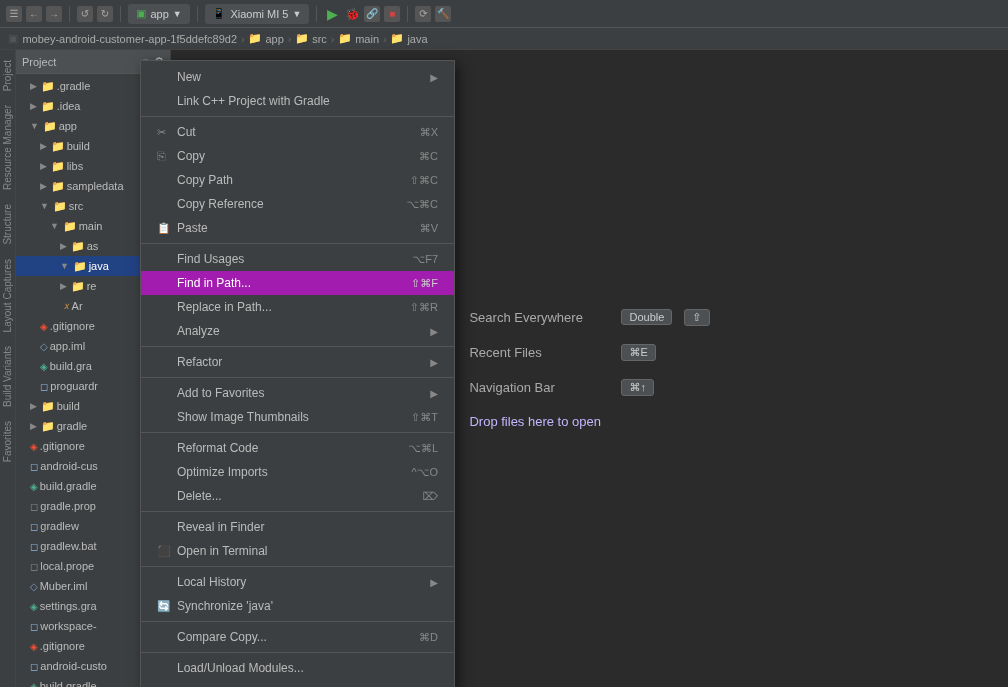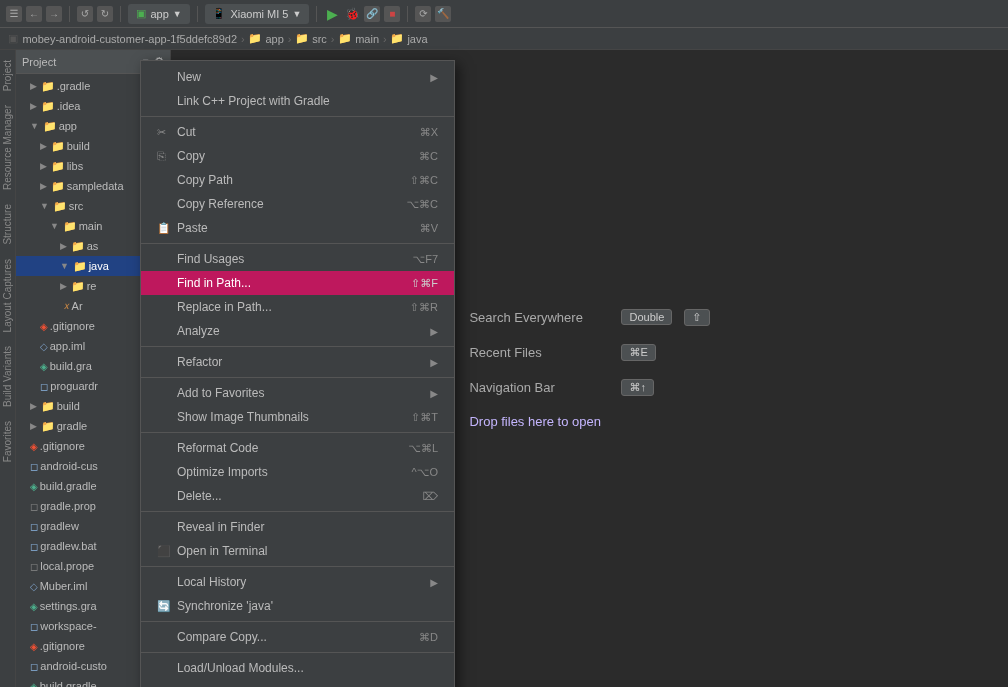--- a/index.html
+++ b/index.html
@@ -171,21 +171,21 @@
       display: flex;
       align-items: center;
       height: 24px;
       padding: 0 16px;
       font-size: 12px;
       color: #bbb;
       cursor: pointer;
       gap: 6px;
       justify-content: space-between;
     }
-    .menu-item.highlighted { background: #be185d; color: #fff; }
+    .menu-item.highlighted { background: #a21caf; color: #fff; }
     .menu-item-left { display: flex; align-items: center; gap: 6px; }
     .menu-item-icon { width: 14px; font-size: 11px; color: #888; }
     .menu-shortcut { font-size: 11px; color: #888; margin-left: auto; }
     .menu-item.highlighted .menu-shortcut { color: #ccc; }
     .menu-arrow { font-size: 10px; color: #888; }
     .menu-separator { height: 1px; background: #555; margin: 3px 0; }
     .menu-item-label { flex: 1; text-align: right; }
 
     
     .editor-area {

